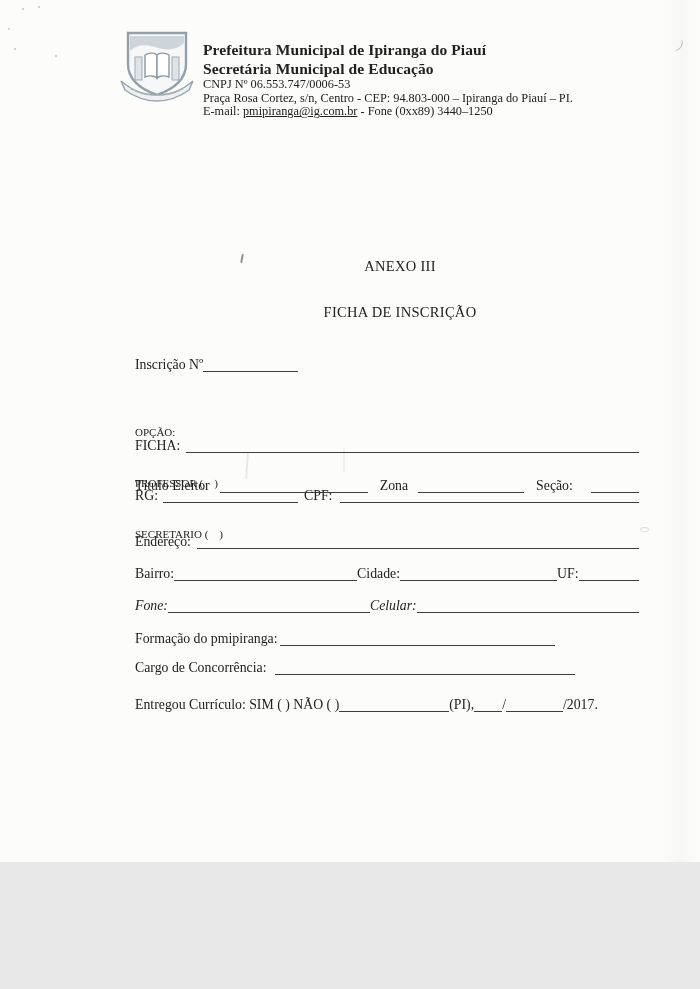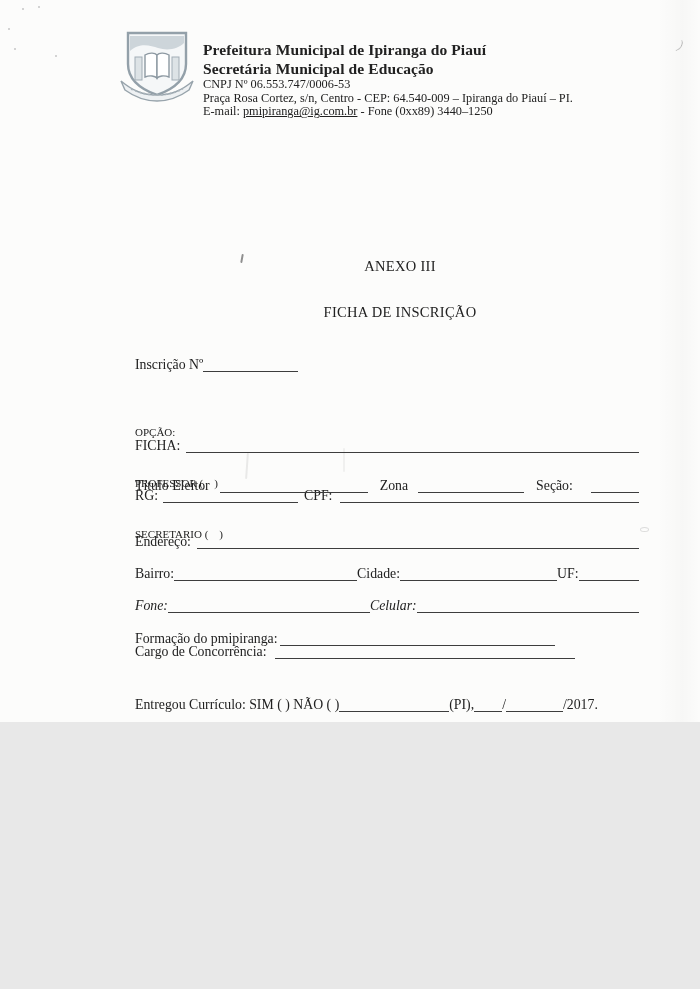--- a/index.html
+++ b/index.html
@@ -1,18 +1,18 @@
 <!DOCTYPE html>
 <html style="--ink: #212121; --paper: #fcfcfb; --line: #3d3d3d;"><head>
 <meta charset="utf-8">
 <style>
   * { margin:0; padding:0; box-sizing:border-box; }
   body { background:#e8e8e8; font-family:"Liberation Serif", serif; }
   .page{
-    position:relative; width:700px; height:722px; margin:0 auto;
+    position:relative; width:700px; height:862px; margin:0 auto;
     color:var(--ink, #212121);
     background:
       radial-gradient(130px 55px at 55px 968px, rgba(110,110,110,.12), rgba(0,0,0,0) 70%),
       radial-gradient(70px 30px at 18px 975px, rgba(95,95,95,.16), rgba(0,0,0,0) 72%),
       radial-gradient(60px 26px at 120px 955px, rgba(120,120,120,.07), rgba(0,0,0,0) 70%),
       linear-gradient(90deg, rgba(0,0,0,0) 94%, rgba(0,0,0,.018) 97.5%, rgba(0,0,0,0) 100%),
       var(--paper, #fcfcfb);
     overflow:hidden;
   }
 
@@ -81,21 +81,21 @@
         <path d="M27 25 C32 22 37 23 39 25 V48 C37 46 32 45 27 47 Z" fill="#ffffff" stroke="#8d99a2" stroke-width="1.4"></path>
         <path d="M51 25 C46 22 41 23 39 25 V48 C41 46 46 45 51 47 Z" fill="#ffffff" stroke="#8d99a2" stroke-width="1.4"></path>
         <path d="M3 51 C15 61 25 65 39 65 C53 65 63 61 75 51 L71 60 C60 68 50 71 39 71 C28 71 18 68 7 60 Z" fill="#eef1f3" stroke="#97a3ab" stroke-width="1.4"></path>
         <path d="M13 59 C30 67 48 67 65 59" stroke="#aab4bb" stroke-width="1.6" fill="none" stroke-dasharray="2 2.4"></path>
       </svg>
     </div>
     <div class="lh-text">
       <div class="org">Prefeitura Municipal de Ipiranga do Piauí</div>
       <div class="org">Secretária Municipal de Educação</div>
       <div class="lh-small">CNPJ Nº 06.553.747/0006-53</div>
-      <div class="lh-small">Praça Rosa Cortez, s/n, Centro - CEP: 64.540-009 – Ipiranga do Piauí – PI.</div>
+      <div class="lh-small">Praça Rosa Cortez, s/n, Centro - CEP: 94.803-000 – Ipiranga do Piauí – PI.</div>
       <div class="lh-small"><span>E-mail: </span><span class="email">pmipiranga@ig.com.br</span><span> - Fone (0xx89) 3440–1250</span></div>
     </div>
   </header>
 
   <div class="title" style="top:304px;">FICHA DE INSCRIÇÃO</div>
   <div class="title" style="top:258px;">ANEXO III</div>
 
   <div class="row" style="top:357px;">
     <span class="lbl">Inscrição Nº</span>
     <span class="wline" style="width:95px;"></span>
@@ -147,21 +147,21 @@
     <span class="wline" style="width:202px;"></span>
     <span class="lbl">Celular:</span>
     <span class="wline grow"></span>
   </div>
 
   <div class="row" style="top:631px;">
     <span class="lbl">Formação do pmipiranga:</span>
     <span class="wline g2" style="width:275px;"></span>
   </div>
 
-  <div class="row" style="top:644px;">
+  <div class="row" style="top:660px;">
     <span class="lbl">Cargo de Concorrência:</span>
     <span class="wline g8" style="width:300px;"></span>
   </div>
 
   <div class="row" style="top:697px;">
     <span class="lbl">Entregou Currículo: SIM ( ) NÃO ( )</span>
     <span class="wline" style="width:110px;"></span>
     <span class="lbl">(PI),</span>
     <span class="wline" style="width:28px;"></span>
     <span class="lbl">/</span>

